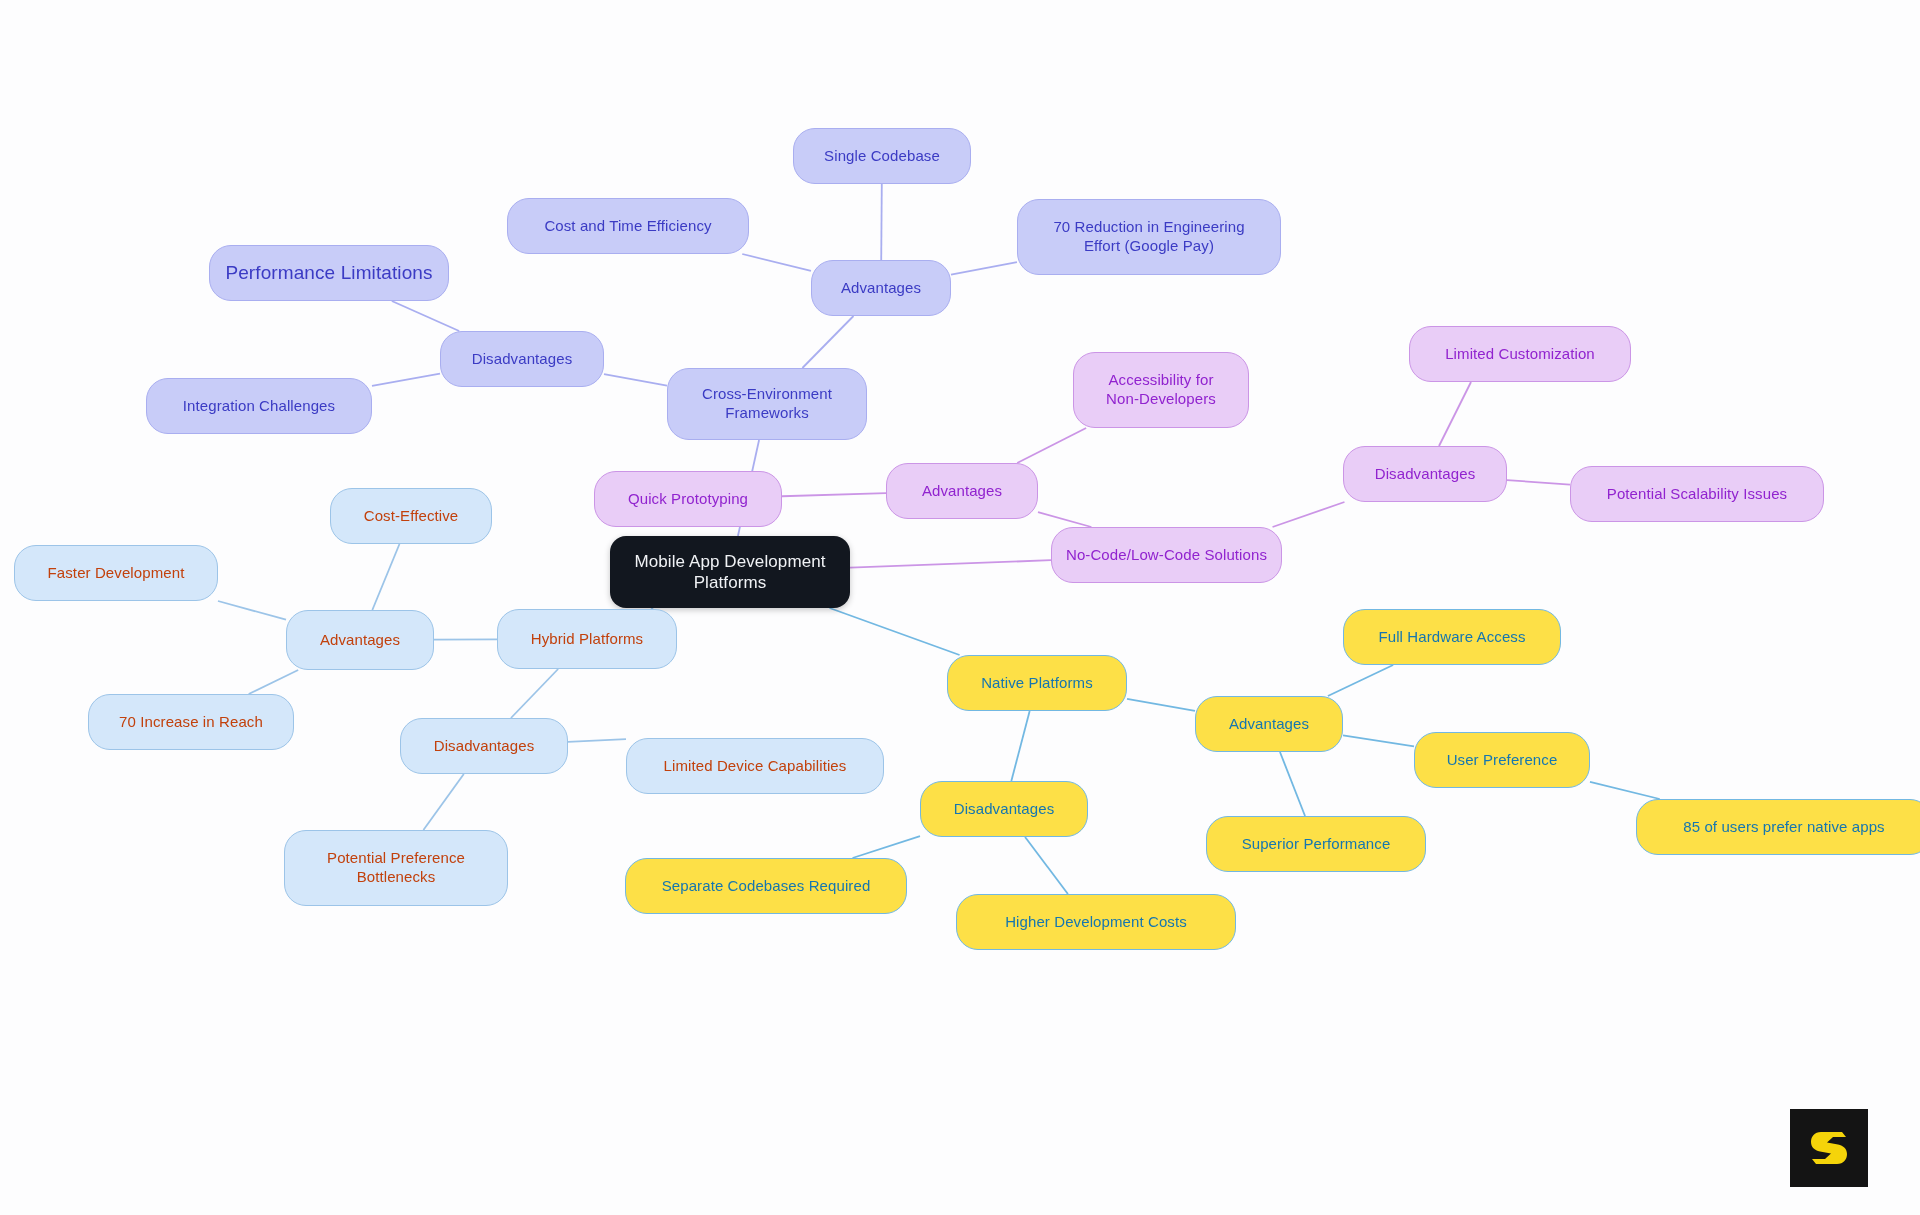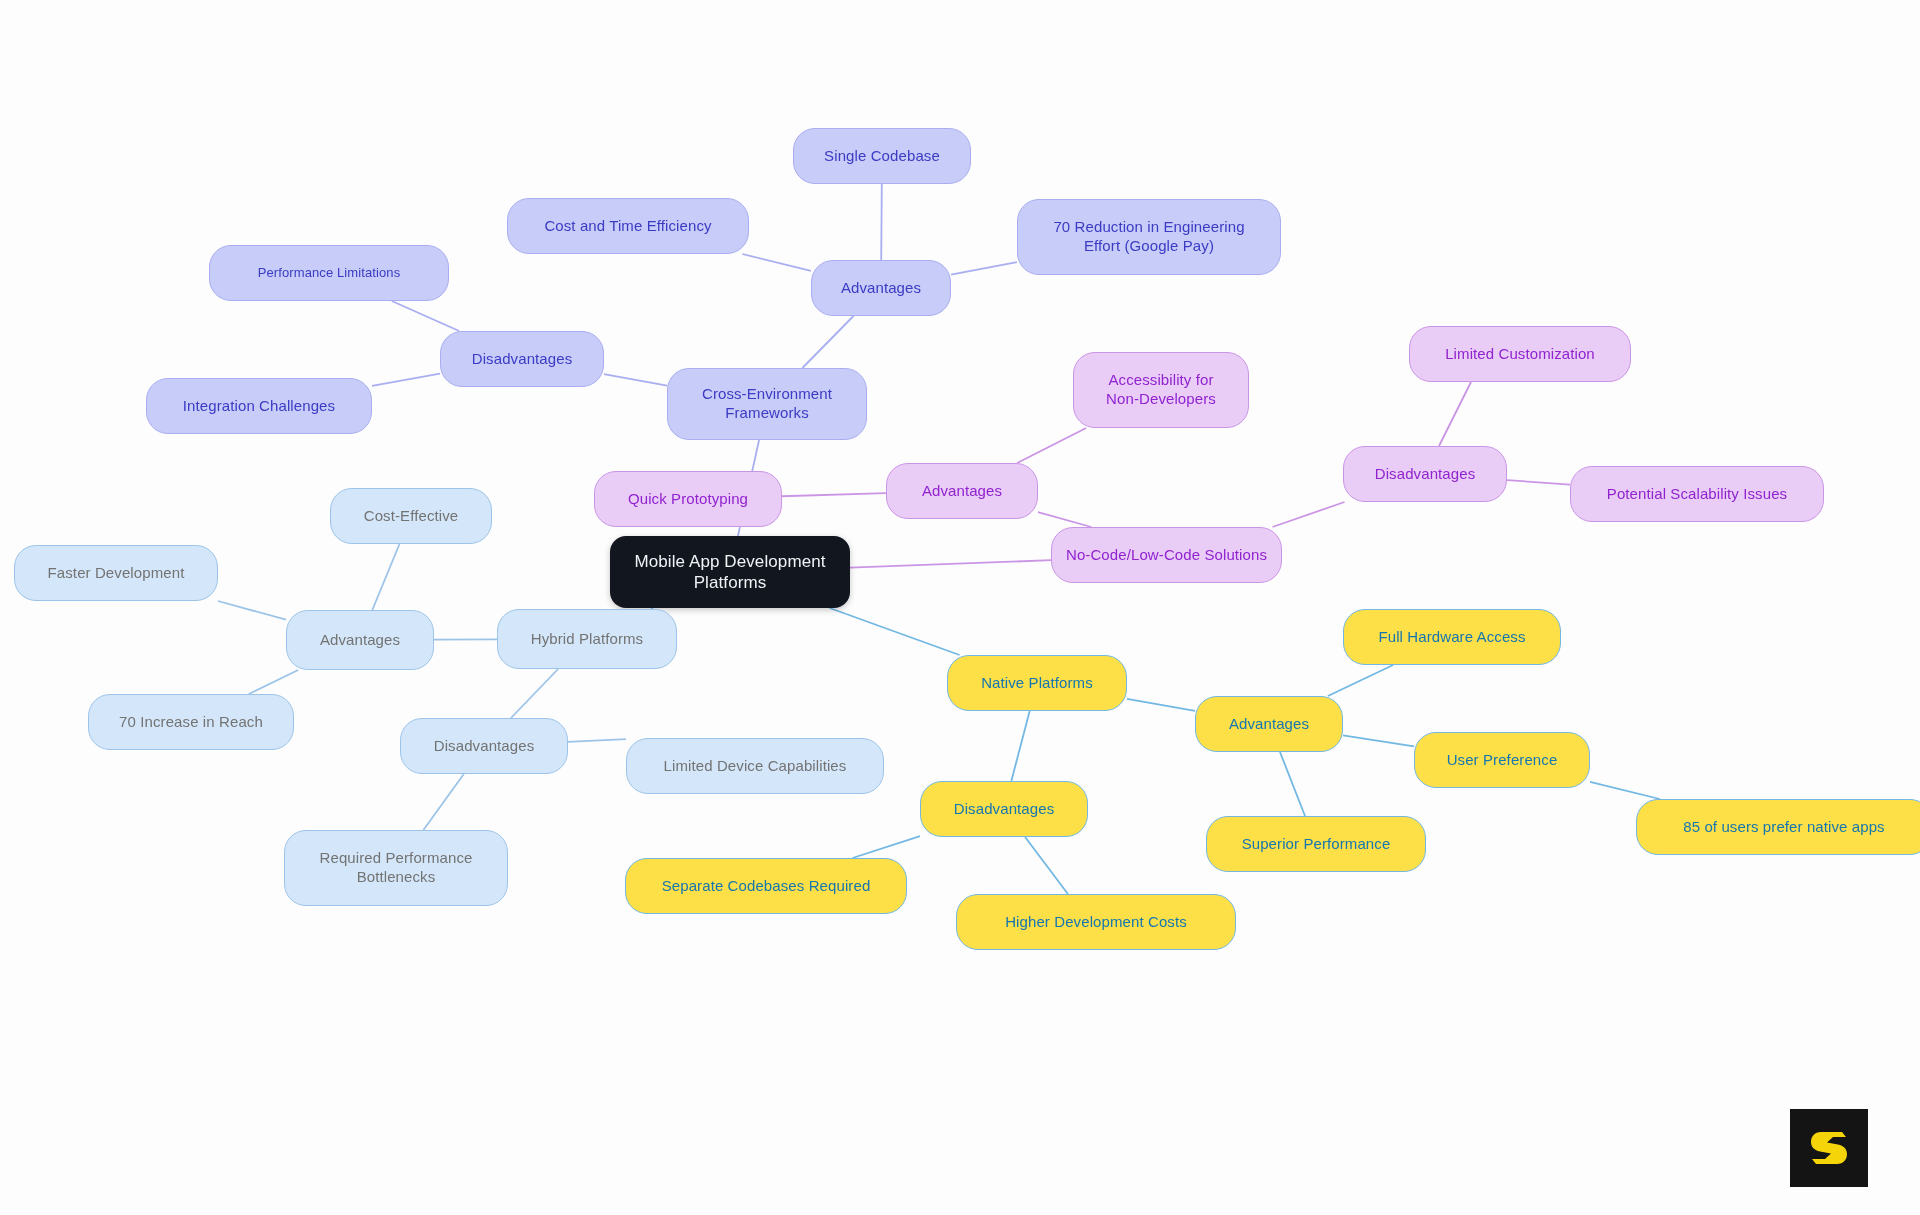--- a/index.html
+++ b/index.html
@@ -43,21 +43,21 @@
     border: none;
     box-shadow: 0 2px 6px rgba(0,0,0,0.22);
     font-size: 17px;
     color: #f0f2f5;
     background: #12171f;
     text-align: center;
   }
   .n-purple { background:#c8ccf8; border-color:#a9aef0; color:#3b3bc4; }
   .n-pink   { background:#e9cdf7; border-color:#cb95e6; color:#9123cf; }
   .n-blue   { background:#fde047; border-color:#72b8e2; color:#1576b0; }
-  .n-lblue  { background:#d4e7fa; border-color:#9cc4e8; color:#737373; }
+  .n-lblue  { background:#d4e7fa; border-color:#9cc4e8; color:#c2410c; }
   #logo {
     position: absolute;
     left: 1790px;
     top: 1109px;
     width: 78px;
     height: 78px;
     background: #141414;
     display: flex;
     align-items: center;
     justify-content: center;
@@ -105,21 +105,21 @@
       <div class="node root" style="left: 610px; top: 536px; width: 240px; height: 72px;">Mobile App Development
 Platforms</div>
       <div class="node n-purple" style="left: 667px; top: 368px; width: 200px; height: 72px; font-size: 15px;">Cross-Environment
 Frameworks</div>
       <div class="node n-purple" style="left: 811px; top: 260px; width: 140px; height: 56px; font-size: 15px;">Advantages</div>
       <div class="node n-purple" style="left: 793px; top: 128px; width: 178px; height: 56px; font-size: 15px;">Single Codebase</div>
       <div class="node n-purple" style="left: 507px; top: 198px; width: 242px; height: 56px; font-size: 15px;">Cost and Time Efficiency</div>
       <div class="node n-purple" style="left: 1017px; top: 199px; width: 264px; height: 76px; font-size: 15px;">70 Reduction in Engineering
 Effort (Google Pay)</div>
       <div class="node n-purple" style="left: 440px; top: 331px; width: 164px; height: 56px; font-size: 15px;">Disadvantages</div>
-      <div class="node n-purple" style="left: 209px; top: 245px; width: 240px; height: 56px; font-size: 13px;">Performance Limitations</div>
+      <div class="node n-purple" style="left: 209px; top: 245px; width: 240px; height: 56px; font-size: 19px;">Performance Limitations</div>
       <div class="node n-purple" style="left: 146px; top: 378px; width: 226px; height: 56px; font-size: 15px;">Integration Challenges</div>
       <div class="node n-pink" style="left: 1051px; top: 527px; width: 231px; height: 56px; font-size: 15px;">No-Code/Low-Code Solutions</div>
       <div class="node n-pink" style="left: 886px; top: 463px; width: 152px; height: 56px; font-size: 15px;">Advantages</div>
       <div class="node n-pink" style="left: 1073px; top: 352px; width: 176px; height: 76px; font-size: 15px;">Accessibility for
 Non-Developers</div>
       <div class="node n-pink" style="left: 594px; top: 471px; width: 188px; height: 56px; font-size: 15px;">Quick Prototyping</div>
       <div class="node n-pink" style="left: 1343px; top: 446px; width: 164px; height: 56px; font-size: 15px;">Disadvantages</div>
       <div class="node n-pink" style="left: 1374px; top: 326px; width: 222px; height: 56px; font-size: 15px; margin-left: 35px;">Limited Customization</div>
       <div class="node n-pink" style="left: 1570px; top: 466px; width: 254px; height: 56px; font-size: 15px;">Potential Scalability Issues</div>
       <div class="node n-blue" style="left: 947px; top: 655px; width: 180px; height: 56px; font-size: 15px;">Native Platforms</div>
@@ -131,21 +131,21 @@
       <div class="node n-blue" style="left: 920px; top: 781px; width: 168px; height: 56px; font-size: 15px;">Disadvantages</div>
       <div class="node n-blue" style="left: 625px; top: 858px; width: 282px; height: 56px; font-size: 15px;">Separate Codebases Required</div>
       <div class="node n-blue" style="left: 956px; top: 894px; width: 280px; height: 56px; font-size: 15px;">Higher Development Costs</div>
       <div class="node n-lblue" style="left: 497px; top: 609px; width: 180px; height: 60px; font-size: 15px;">Hybrid Platforms</div>
       <div class="node n-lblue" style="left: 286px; top: 610px; width: 148px; height: 60px; font-size: 15px;">Advantages</div>
       <div class="node n-lblue" style="left: 330px; top: 488px; width: 162px; height: 56px; font-size: 15px;">Cost-Effective</div>
       <div class="node n-lblue" style="left: 14px; top: 545px; width: 204px; height: 56px; font-size: 15px;">Faster Development</div>
       <div class="node n-lblue" style="left: 88px; top: 694px; width: 206px; height: 56px; font-size: 15px;">70 Increase in Reach</div>
       <div class="node n-lblue" style="left: 400px; top: 718px; width: 168px; height: 56px; font-size: 15px;">Disadvantages</div>
       <div class="node n-lblue" style="left: 626px; top: 738px; width: 258px; height: 56px; font-size: 15px;">Limited Device Capabilities</div>
-      <div class="node n-lblue" style="left: 284px; top: 830px; width: 224px; height: 76px; font-size: 15px;">Required Performance
+      <div class="node n-lblue" style="left: 284px; top: 830px; width: 224px; height: 76px; font-size: 15px;">Potential Preference
 Bottlenecks</div>
     </div>
 
   <div id="logo" style="background: rgb(20, 20, 20);">
     <svg width="46" height="46" viewBox="0 0 46 46">
       <path d="M36 7 H15 C8.5 7 5 11.5 5 17 C5 22 8.5 25.5 14 26.5 L25 28.5 L19 34 H6 L10 39 H31 C37.5 39 41 34.5 41 29 C41 24 37.5 20.5 32 19.5 L21 17.5 L27 12 H40 Z" fill="#f5d40a"></path>
     </svg>
   </div>
 </div>
 

